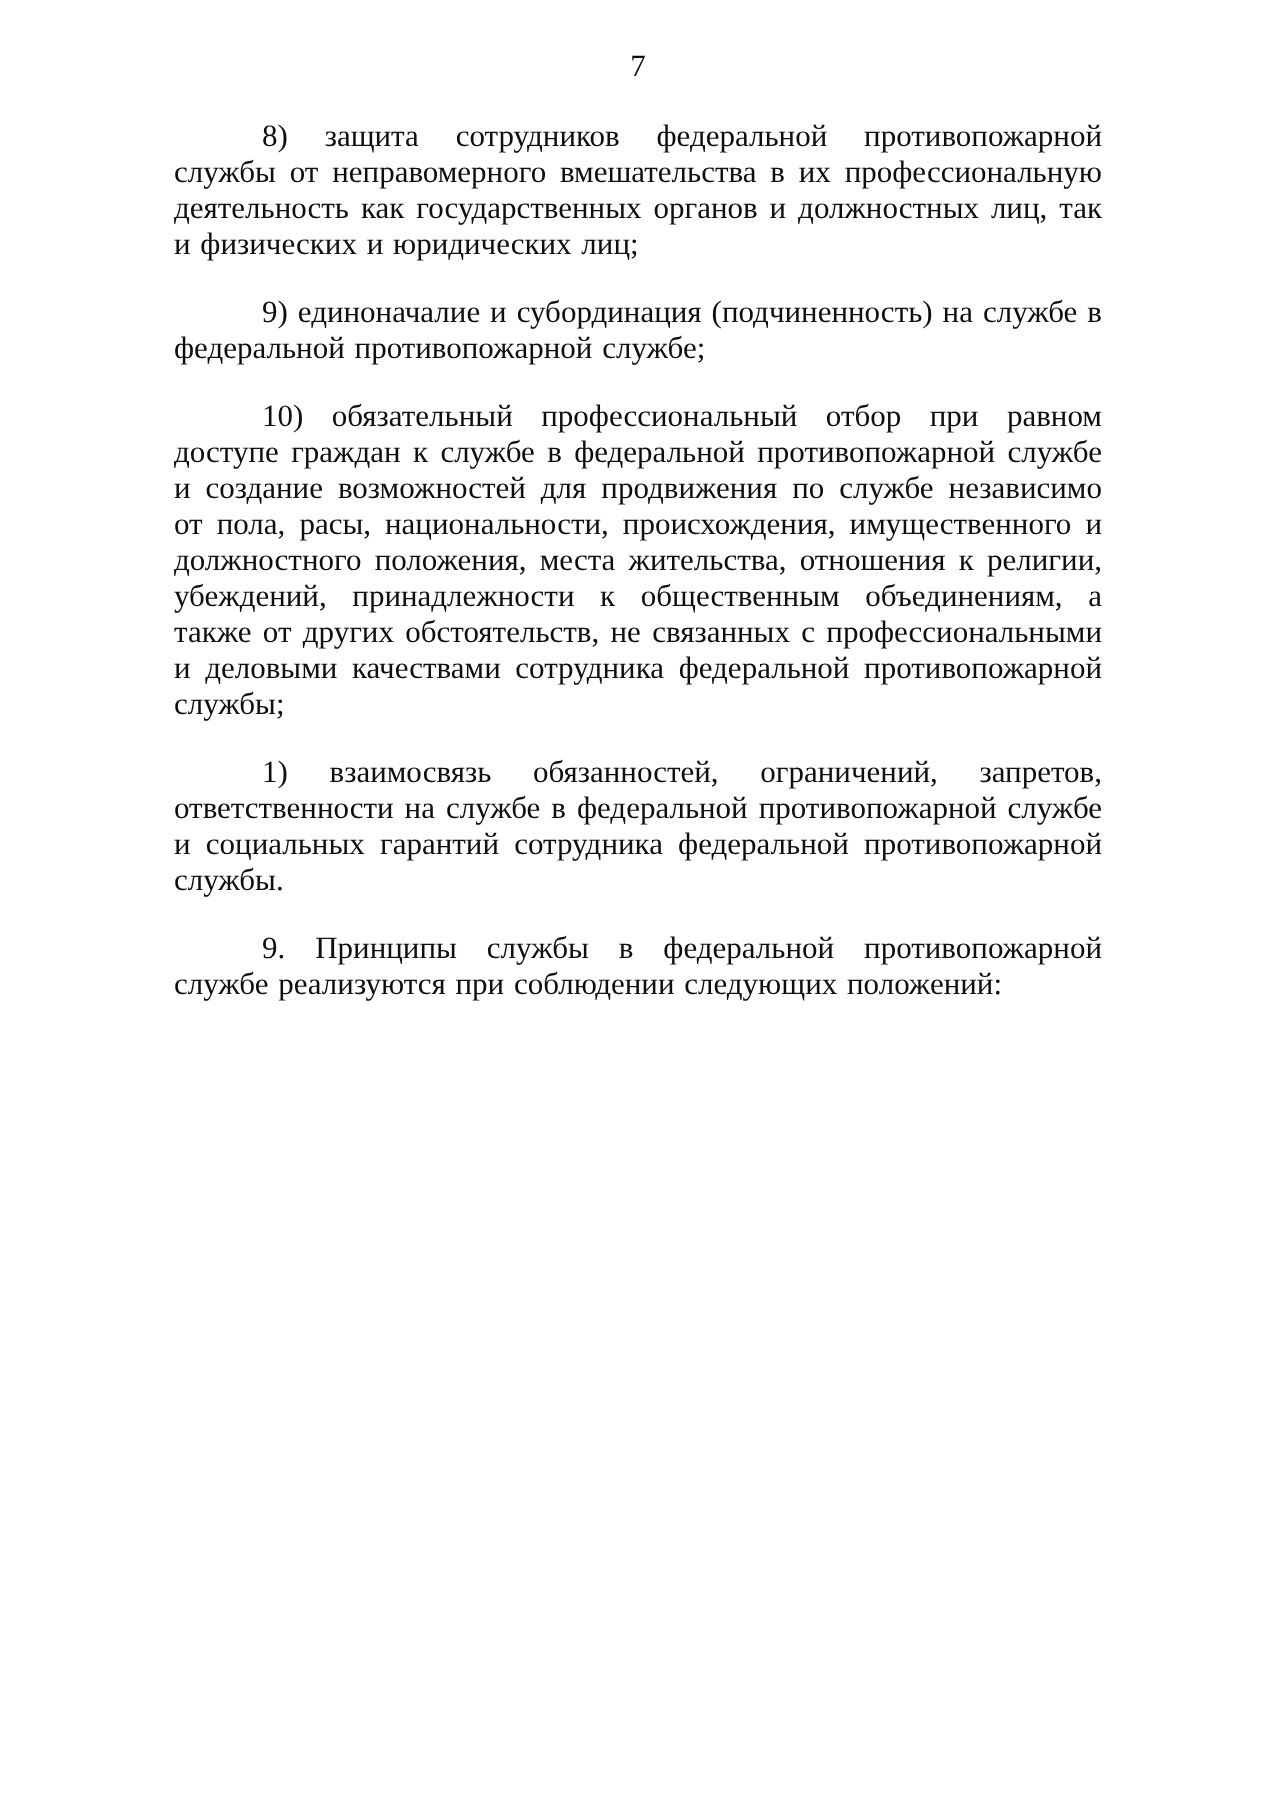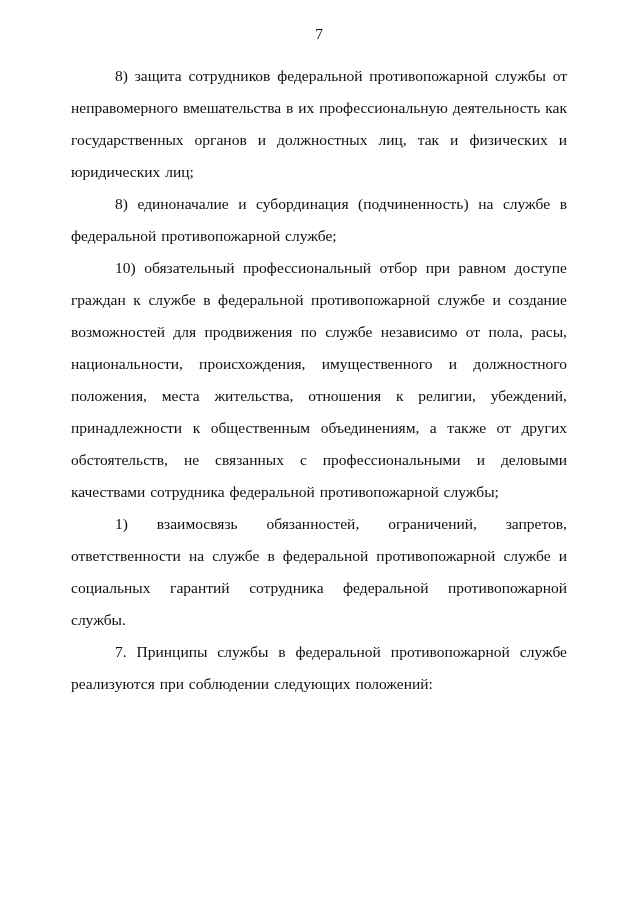--- a/index.html
+++ b/index.html
@@ -21,35 +21,35 @@
     padding: 24px 73px 0 71px;
     background: #ffffff;
   }
   .page-number {
     text-align: center;
     font-size: 15.5px;
     line-height: 20px;
     margin: 0 0 16px 0;
   }
   .body-text p {
-    margin: 0;
+    margin: 16px;
     font-size: 15.5px;
-    line-height: 32px;
+    line-height: 18px;
     text-align: justify;
     text-align-last: left;
     text-indent: 44px;
     word-spacing: 1px;
   }
 </style>
 </head>
 <body>
 
 <div class="document-page">
   <div class="page-number">7</div>
 
   <div class="body-text">
     <p>8) защита сотрудников федеральной противопожарной службы от неправомерного вмешательства в их профессиональную деятельность как государственных органов и должностных лиц, так и физических и юридических лиц;</p>
-    <p>8) единоначалие и субординация (подчиненность) на службе в федеральной противопожарной службе;</p>
+    <p>9) единоначалие и субординация (подчиненность) на службе в федеральной противопожарной службе;</p>
     <p>10) обязательный профессиональный отбор при равном доступе граждан к службе в федеральной противопожарной службе и создание возможностей для продвижения по службе независимо от пола, расы, национальности, происхождения, имущественного и должностного положения, места жительства, отношения к религии, убеждений, принадлежности к общественным объединениям, а также от других обстоятельств, не связанных с профессиональными и деловыми качествами сотрудника федеральной противопожарной службы;</p>
     <p>1) взаимосвязь обязанностей, ограничений, запретов, ответственности на службе в федеральной противопожарной службе и социальных гарантий сотрудника федеральной противопожарной службы.</p>
-    <p>7. Принципы службы в федеральной противопожарной службе реализуются при соблюдении следующих положений:</p>
+    <p>9. Принципы службы в федеральной противопожарной службе реализуются при соблюдении следующих положений:</p>
   </div>
 </div>
 
 </body></html>

